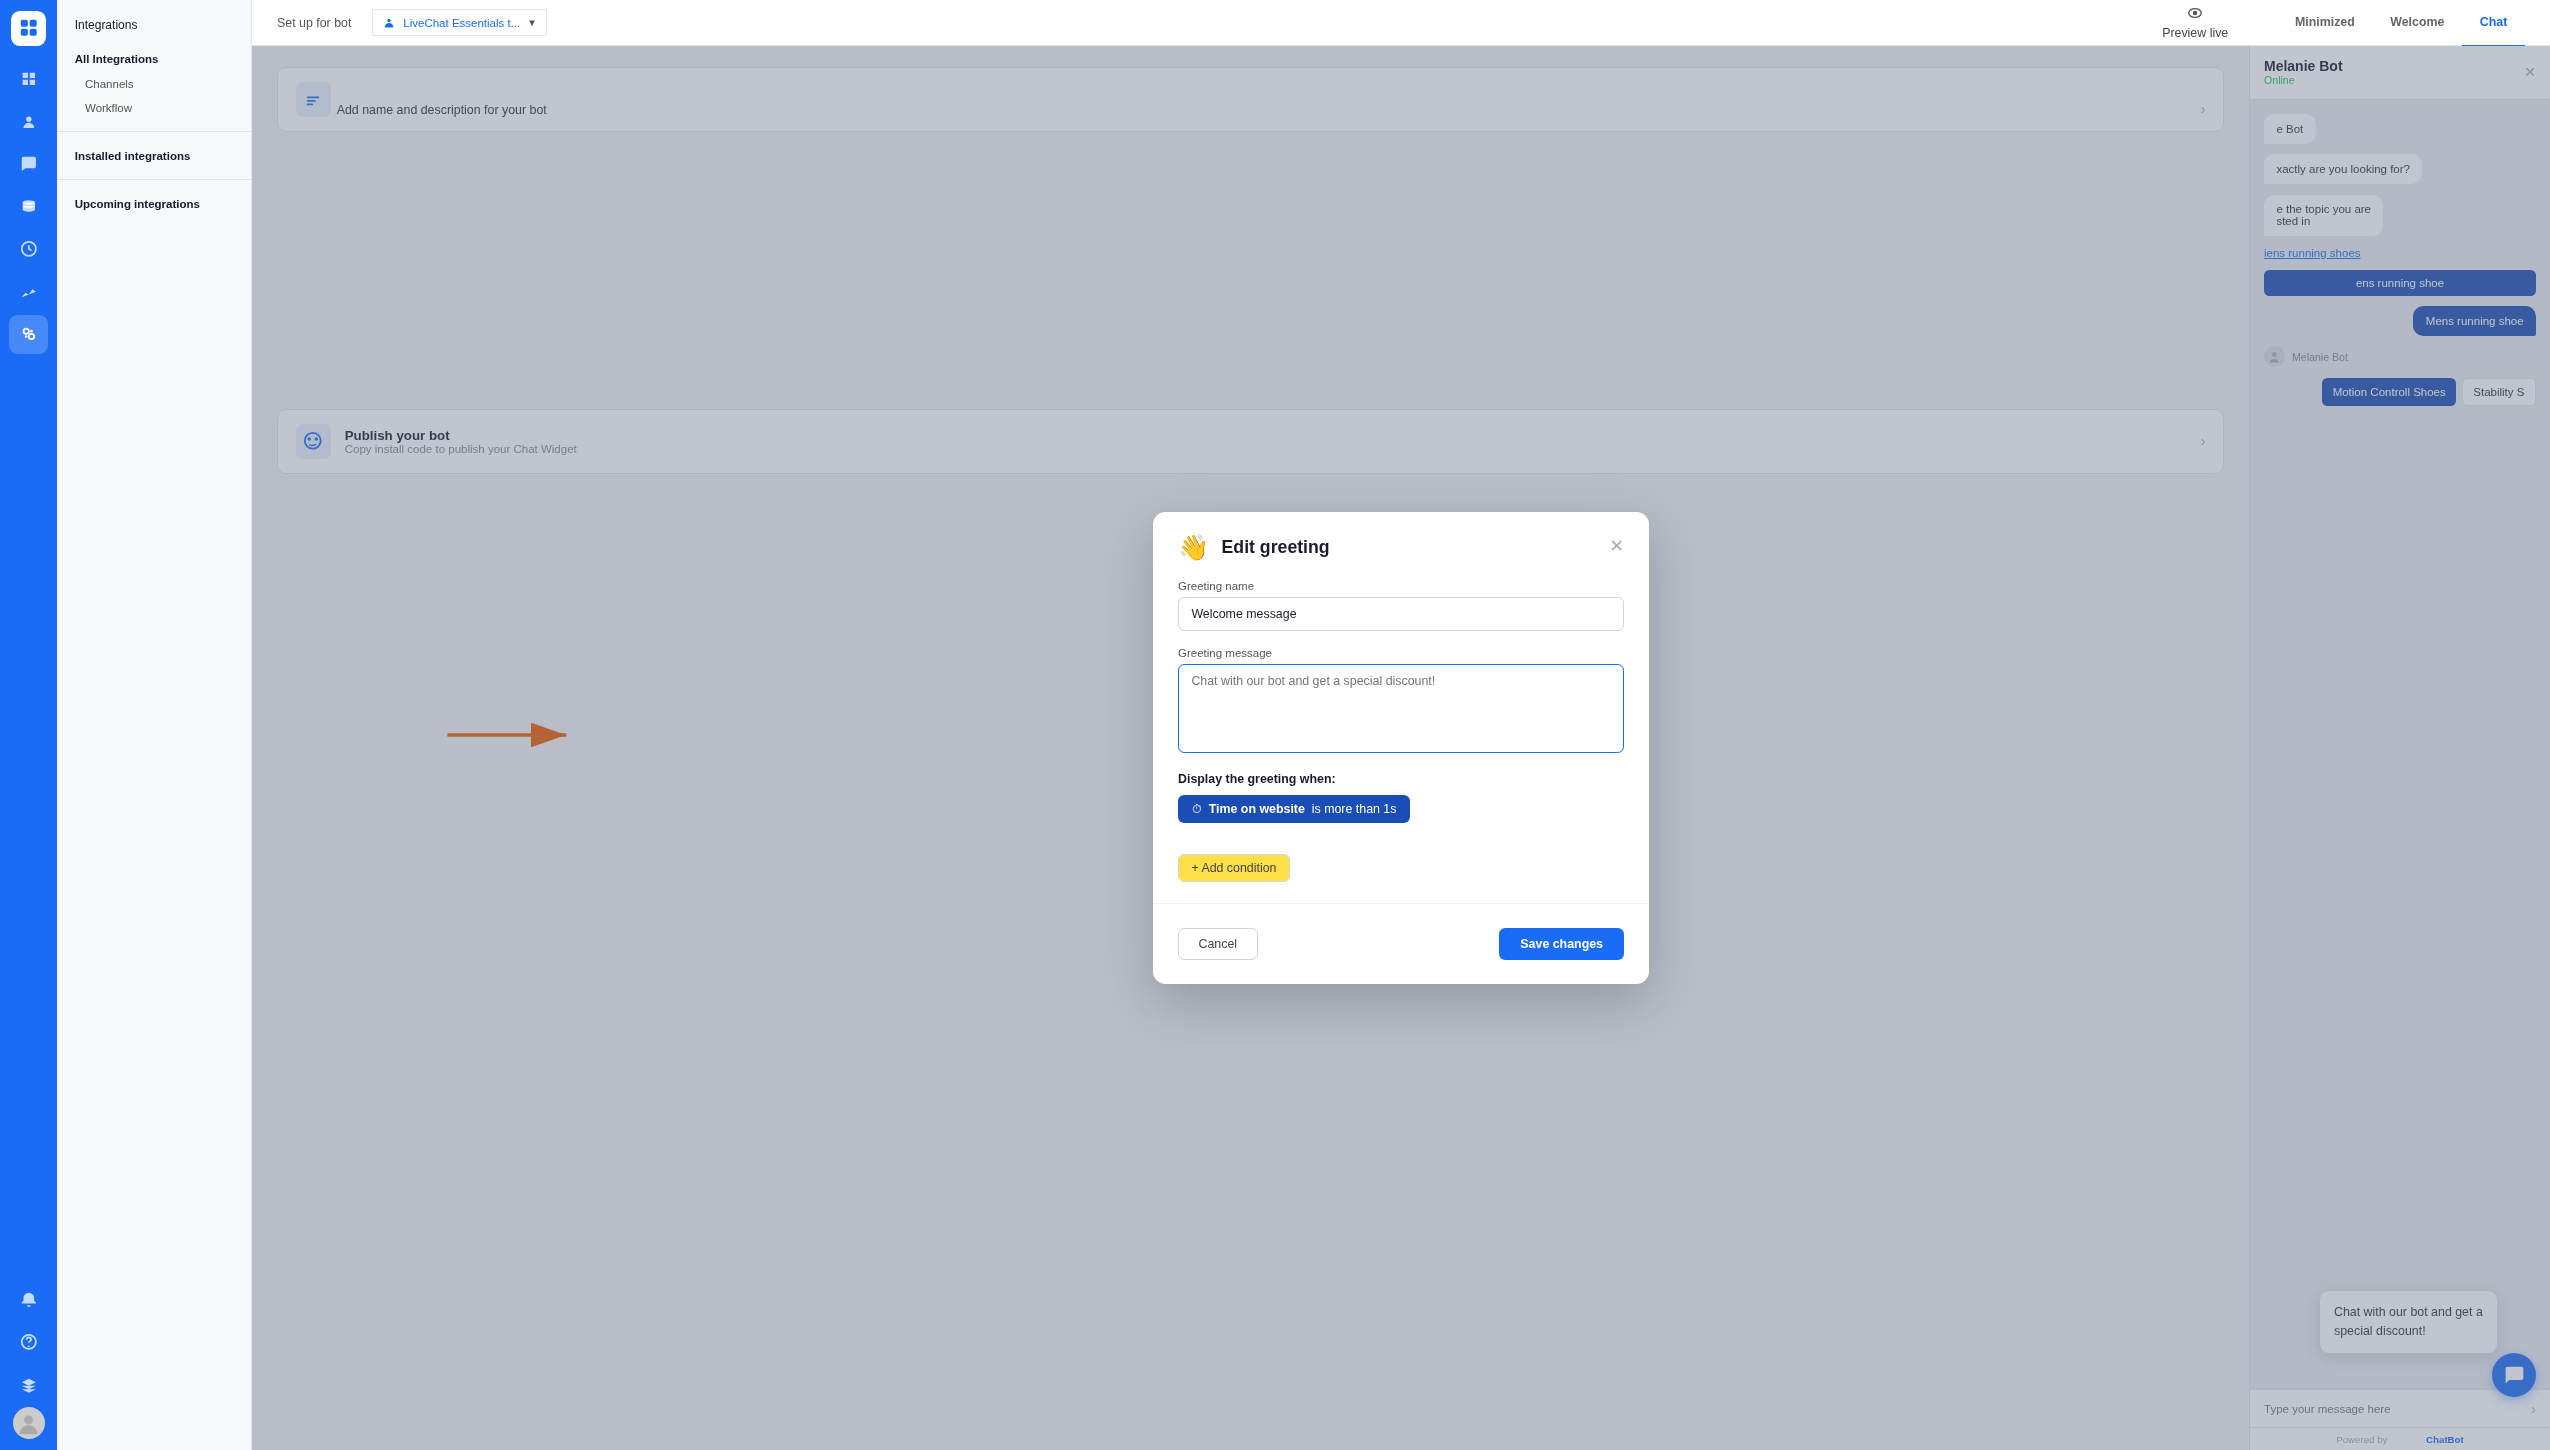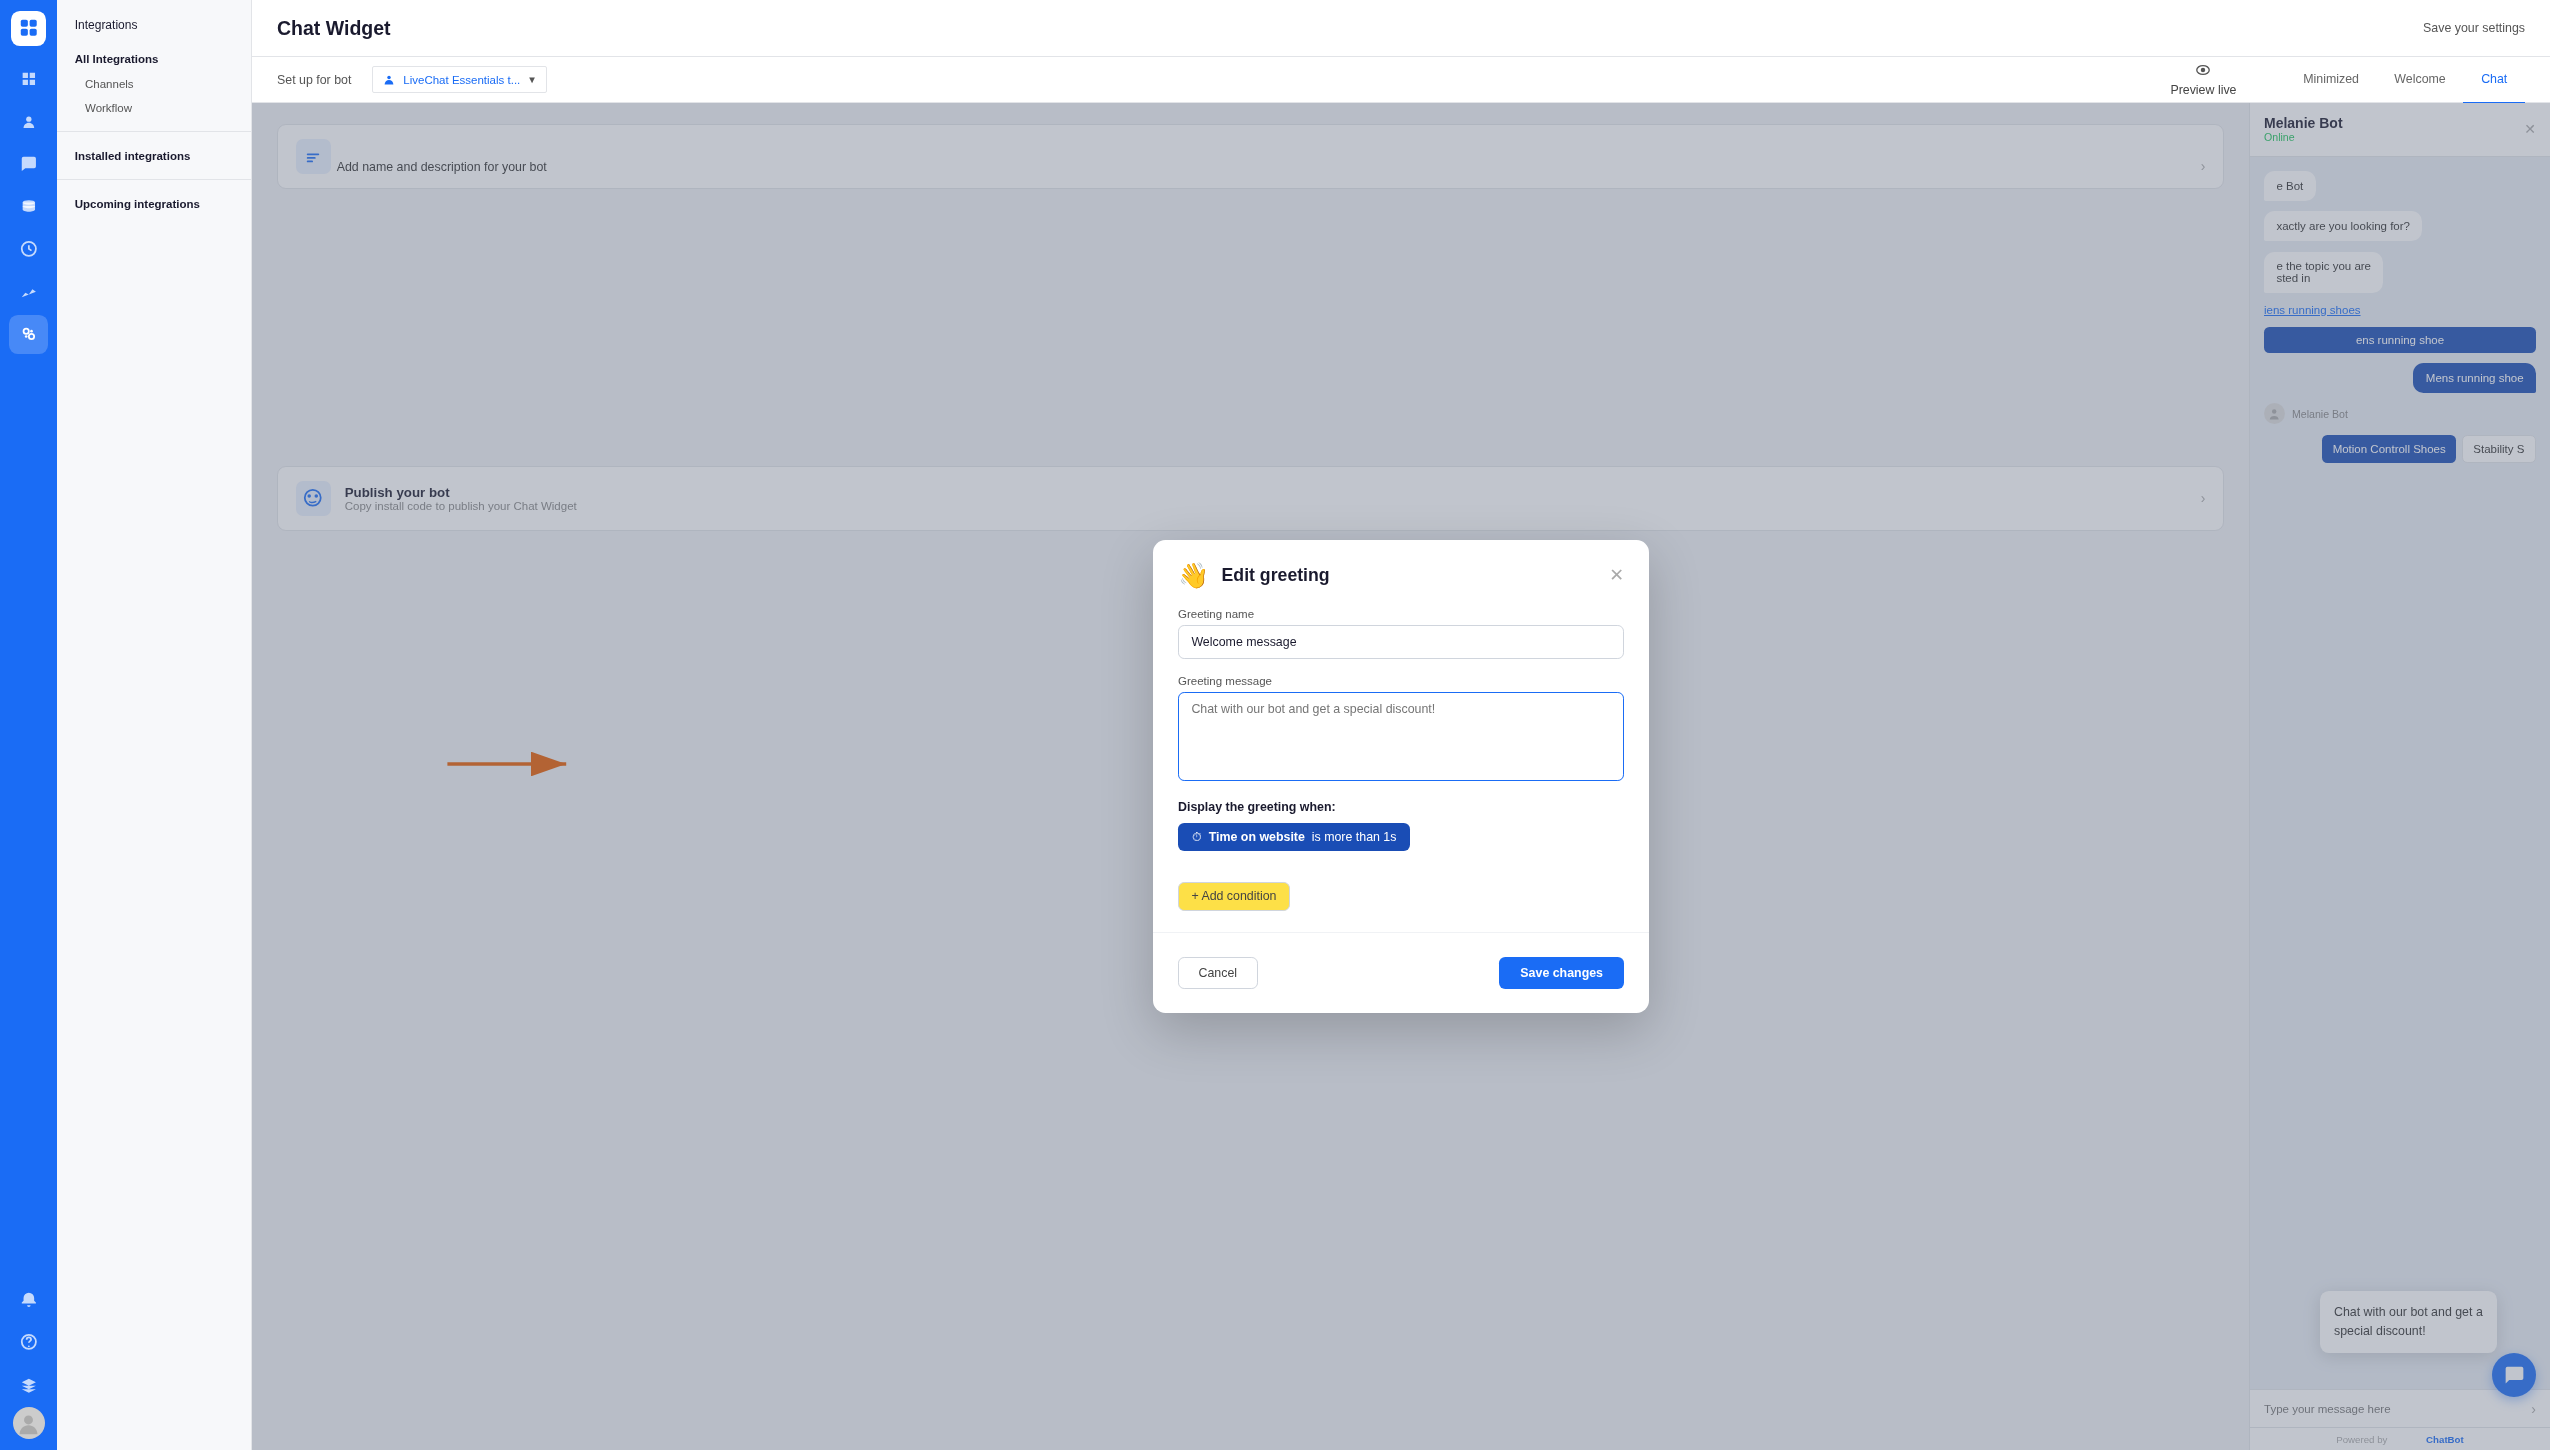--- a/index.html
+++ b/index.html
@@ -154,20 +154,21 @@
     }
     .tab {
       padding: 0 17.7px;
       height: 46px;
       display: flex;
       align-items: center;
       font-size: 12.4px;
       color: #666;
       cursor: pointer;
       border-bottom: 1.8px solid transparent;
+      font-weight: bold;
     }
     .tab.active {
       color: #1a6cf5;
       border-bottom: 1.8px solid #1a6cf5;
     }
 
     
     .content-area {
       flex: 1;
       display: flex;
@@ -582,24 +583,20 @@
   <div class="left-nav-item">Channels</div>
   <div class="left-nav-item">Workflow</div>
   <div class="left-nav-divider"></div>
   <div class="left-nav-section-title">Installed integrations</div>
   <div class="left-nav-divider"></div>
   <div class="left-nav-section-title">Upcoming integrations</div>
 </div>
 
 <div class="main-content">
 
-  <div class="top-bar">
-    <div class="top-bar-title">Chat Widget</div>
-    <div class="top-bar-save">Save your settings</div>
-  </div>
 
   <div class="sub-bar">
     <span class="sub-bar-label">Set up for bot</span>
     <div class="bot-selector">
       <svg width="14" height="14" viewBox="0 0 16 16" fill="#1a6cf5">
         <circle cx="8" cy="5" r="2"></circle>
           <path d="M3 13c0-2.8 2.2-5 5-5s5 2.2 5 5H3z"></path>
       </svg>
       <span>LiveChat Essentials t...</span>
       <span class="bot-selector-arrow">▼</span>

